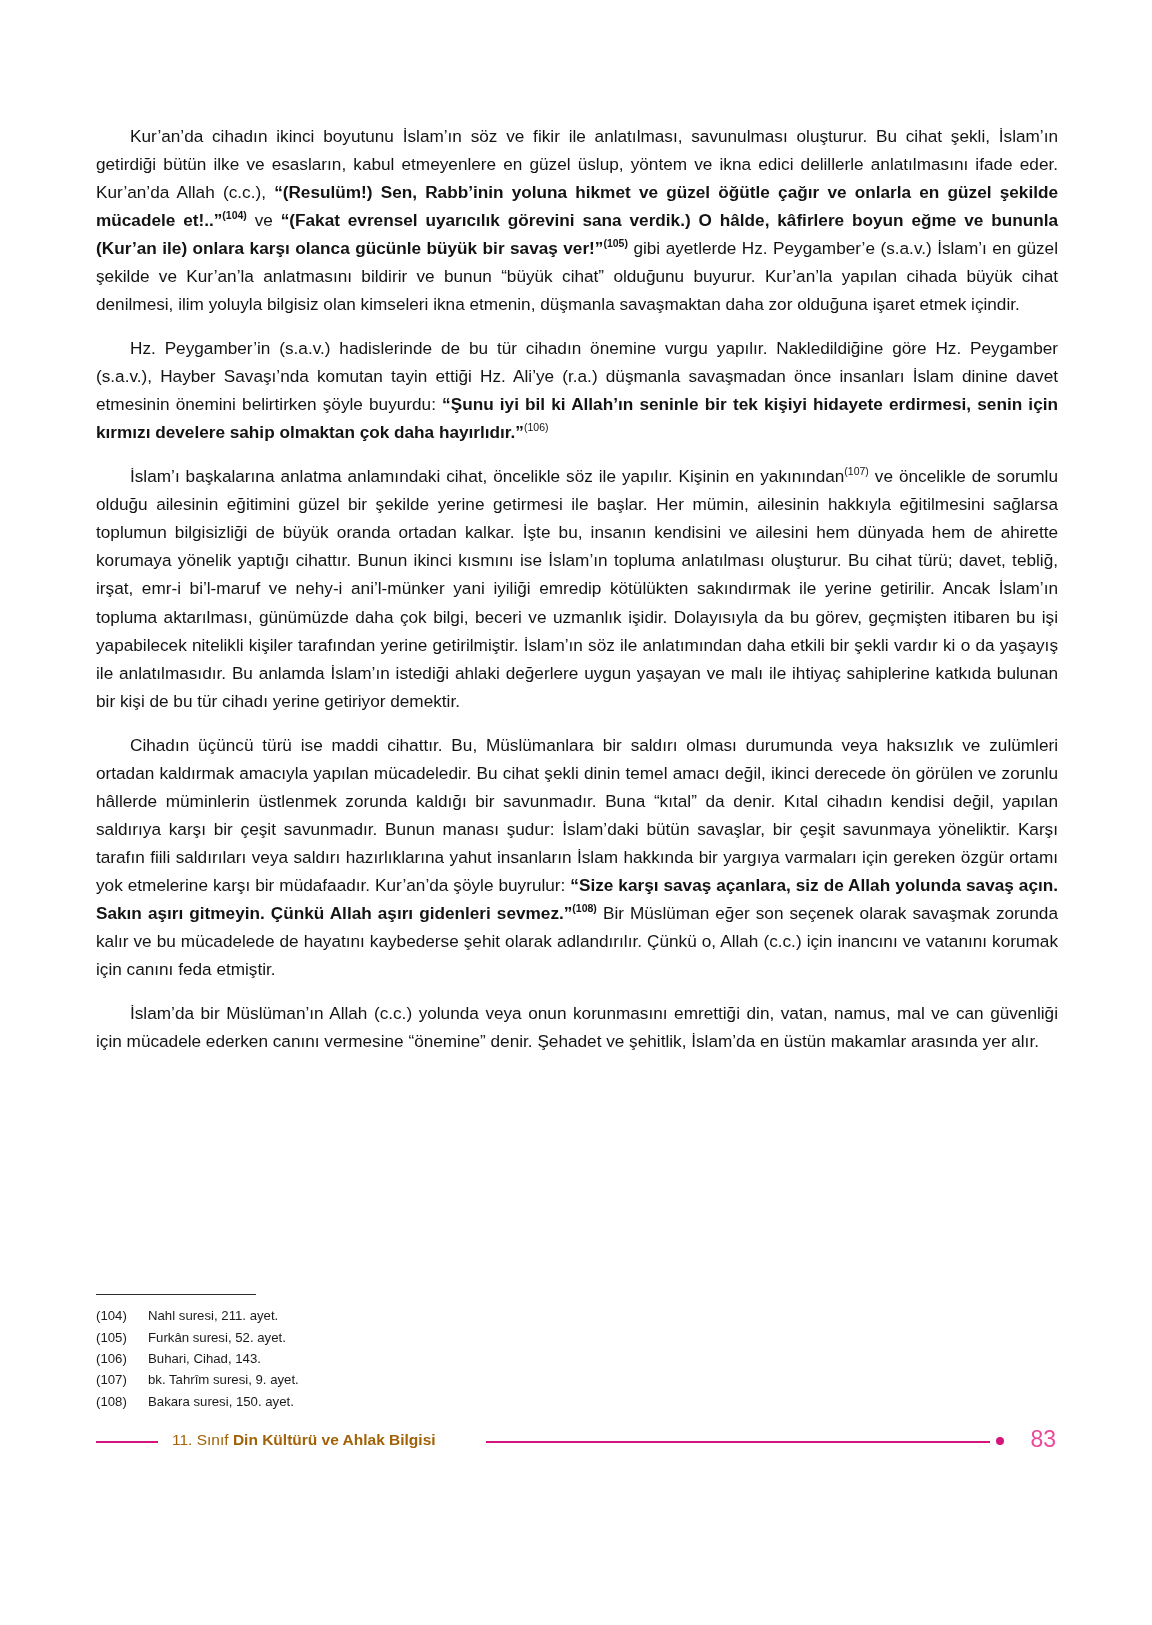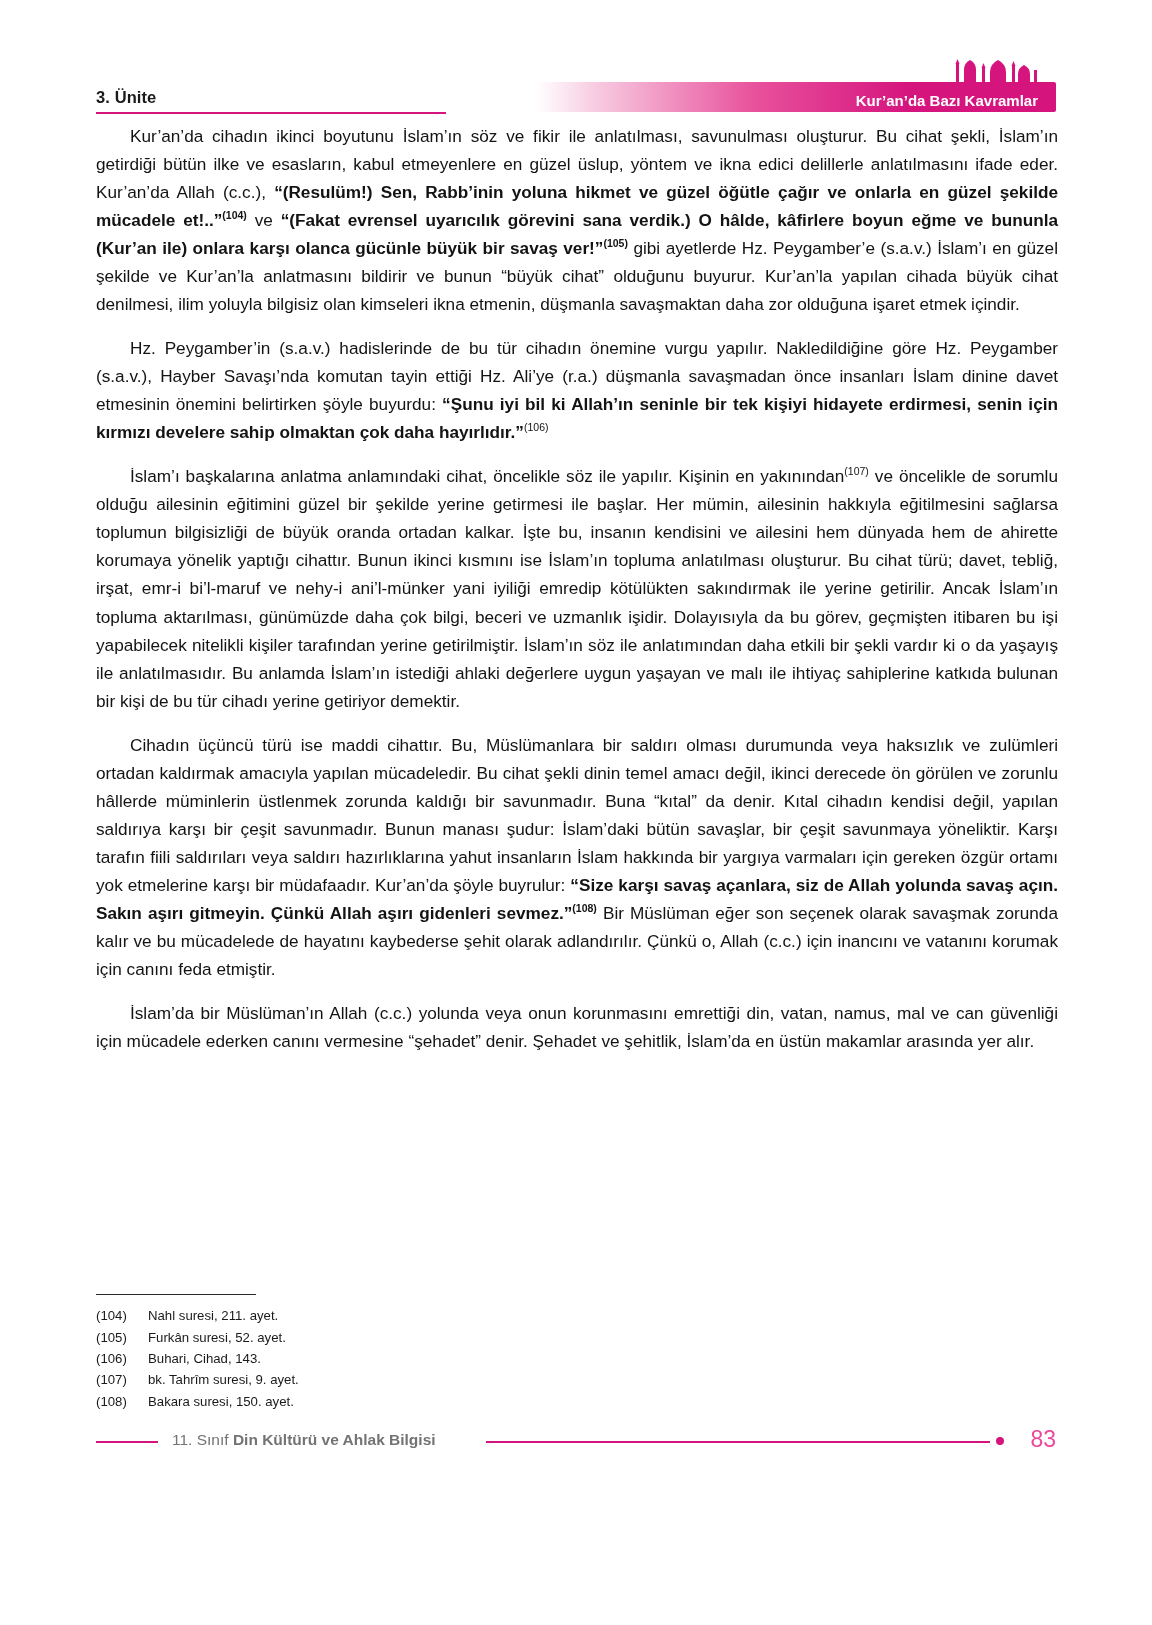--- a/index.html
+++ b/index.html
@@ -129,21 +129,21 @@
     top: 13px;
     width: 62px;
     height: 1.6px;
     background: #d5147e;
   }
   .footer-text {
     position: absolute;
     left: 76px;
     top: 3px;
     font-size: 15.5px;
-    color: #737373;
+    color: #a16207;
     white-space: nowrap;
   }
   .footer-text .grade { font-weight: normal; }
   .footer-text .course { font-weight: bold; }
   .footer-line-right {
     position: absolute;
     left: 390px;
     right: 66px;
     top: 13px;
     height: 1.6px;
@@ -164,51 +164,32 @@
     top: -2px;
     font-size: 23px;
     color: #ec4899;
   }
 </style>
 </head>
 <body>
 
 <div class="page">
 
-  <div class="header">
-    <div class="header-left">3. Ünite</div>
-    <div class="header-rule"></div>
-    <div class="header-banner">
-      <div class="header-banner-text">Kur’an’da Bazı Kavramlar</div>
-    </div>
-    <svg class="mosque-icon" viewBox="0 0 86 32" aria-hidden="true">
-      <path d="M10 32 L10 16 Q10 9 16 6 Q22 9 22 16 L22 32 Z" fill="#d5147e"></path>
-      <rect x="2" y="10" width="3" height="22" fill="#d5147e"></rect>
-      <path d="M3.5 5 L5.5 10 L1.5 10 Z" fill="#d5147e"></path>
-      <rect x="28" y="14" width="3" height="18" fill="#d5147e"></rect>
-      <path d="M29.5 9 L31.5 14 L27.5 14 Z" fill="#d5147e"></path>
-      <path d="M36 32 L36 18 Q36 10 44 6 Q52 10 52 18 L52 32 Z" fill="#d5147e"></path>
-      <rect x="58" y="12" width="3" height="20" fill="#d5147e"></rect>
-      <path d="M59.5 7 L61.5 12 L57.5 12 Z" fill="#d5147e"></path>
-      <path d="M64 32 L64 20 Q64 14 70 11 Q76 14 76 20 L76 32 Z" fill="#d5147e"></path>
-      <rect x="80" y="16" width="3" height="16" fill="#d5147e"></rect>
-    </svg>
-  </div>
 
   <div class="content">
 
     <p class="para"><span class="indent"></span><span>Kur’an’da cihadın ikinci boyutunu İslam’ın söz ve fikir ile anlatılması, savunulması oluşturur. Bu cihat şekli, İslam’ın getirdiği bütün ilke ve esasların, kabul etmeyenlere en güzel üslup, yöntem ve ikna edici delillerle anlatılmasını ifade eder. Kur’an’da Allah (c.c.), </span><span class="b">“(Resulüm!) Sen, Rabb’inin yoluna hikmet ve güzel öğütle çağır ve onlarla en güzel şekilde mücadele et!..”</span><sup class="bold">(104)</sup><span> ve </span><span class="b">“(Fakat evrensel uyarıcılık görevini sana verdik.) O hâlde, kâfirlere boyun eğme ve bununla (Kur’an ile) onlara karşı olanca gücünle büyük bir savaş ver!”</span><sup class="bold">(105)</sup><span> gibi ayetlerde Hz. Peygamber’e (s.a.v.) İslam’ı en güzel şekilde ve Kur’an’la anlatmasını bildirir ve bunun “büyük cihat” olduğunu buyurur. Kur’an’la yapılan cihada büyük cihat denilmesi, ilim yoluyla bilgisiz olan kimseleri ikna etmenin, düşmanla savaşmaktan daha zor olduğuna işaret etmek içindir.</span></p>
 
     <p class="para"><span class="indent"></span><span>Hz. Peygamber’in (s.a.v.) hadislerinde de bu tür cihadın önemine vurgu yapılır. Nakledildiğine göre Hz. Peygamber (s.a.v.), Hayber Savaşı’nda komutan tayin ettiği Hz. Ali’ye (r.a.) düşmanla savaşmadan önce insanları İslam dinine davet etmesinin önemini belirtirken şöyle buyurdu: </span><span class="b">“Şunu iyi bil ki Allah’ın seninle bir tek kişiyi hidayete erdirmesi, senin için kırmızı develere sahip olmaktan çok daha hayırlıdır.”</span><sup>(106)</sup></p>
 
     <p class="para"><span class="indent"></span><span>İslam’ı başkalarına anlatma anlamındaki cihat, öncelikle söz ile yapılır. Kişinin en yakınından</span><sup>(107)</sup><span> ve öncelikle de sorumlu olduğu ailesinin eğitimini güzel bir şekilde yerine getirmesi ile başlar. Her mümin, ailesinin hakkıyla eğitilmesini sağlarsa toplumun bilgisizliği de büyük oranda ortadan kalkar. İşte bu, insanın kendisini ve ailesini hem dünyada hem de ahirette korumaya yönelik yaptığı cihattır. Bunun ikinci kısmını ise İslam’ın topluma anlatılması oluşturur. Bu cihat türü; davet, tebliğ, irşat, emr-i bi’l-maruf ve nehy-i ani’l-münker yani iyiliği emredip kötülükten sakındırmak ile yerine getirilir. Ancak İslam’ın topluma aktarılması, günümüzde daha çok bilgi, beceri ve uzmanlık işidir. Dolayısıyla da bu görev, geçmişten itibaren bu işi yapabilecek nitelikli kişiler tarafından yerine getirilmiştir. İslam’ın söz ile anlatımından daha etkili bir şekli vardır ki o da yaşayış ile anlatılmasıdır. Bu anlamda İslam’ın istediği ahlaki değerlere uygun yaşayan ve malı ile ihtiyaç sahiplerine  katkıda bulunan bir kişi de bu tür cihadı yerine getiriyor demektir.</span></p>
 
     <p class="para"><span class="indent"></span><span>Cihadın üçüncü türü ise maddi cihattır. Bu, Müslümanlara bir saldırı olması durumunda veya haksızlık ve zulümleri ortadan kaldırmak amacıyla yapılan mücadeledir. Bu cihat şekli dinin temel amacı değil, ikinci derecede ön görülen ve zorunlu hâllerde müminlerin üstlenmek zorunda kaldığı bir savunmadır. Buna “kıtal” da denir. Kıtal cihadın kendisi değil, yapılan saldırıya karşı bir çeşit savunmadır. Bunun manası şudur: İslam’daki bütün savaşlar, bir çeşit savunmaya yöneliktir. Karşı tarafın fiili saldırıları veya saldırı hazırlıklarına yahut insanların İslam hakkında bir yargıya varmaları için gereken özgür ortamı yok etmelerine karşı bir müdafaadır. Kur’an’da şöyle buyrulur: </span><span class="b">“Size karşı savaş açanlara, siz de Allah yolunda savaş açın. Sakın aşırı gitmeyin. Çünkü Allah aşırı gidenleri sevmez.”</span><sup class="bold">(108)</sup><span> Bir Müslüman eğer son seçenek olarak savaşmak zorunda kalır ve bu mücadelede de hayatını kaybederse şehit olarak adlandırılır. Çünkü o, Allah (c.c.) için inancını ve vatanını korumak için canını feda etmiştir.</span></p>
 
-    <p class="para"><span class="indent"></span><span>İslam’da bir Müslüman’ın Allah (c.c.) yolunda veya onun korunmasını emrettiği din, vatan, namus, mal ve can güvenliği için mücadele ederken canını vermesine “şehadet” denir. Şehadet ve şehitlik, İslam’da en üstün makamlar arasında yer alır.</span></p>
+    <p class="para"><span class="indent"></span><span>İslam’da bir Müslüman’ın Allah (c.c.) yolunda veya onun korunmasını emrettiği din, vatan, namus, mal ve can güvenliği için mücadele ederken canını vermesine “önemine” denir. Şehadet ve şehitlik, İslam’da en üstün makamlar arasında yer alır.</span></p>
 
   </div>
 
   <div class="footnotes">
     <div class="footnote-rule"></div>
     <div class="footnote">
       <span class="num">(104)</span>
       <span>Nahl suresi, 211. ayet.</span>
     </div>
     <div class="footnote">

